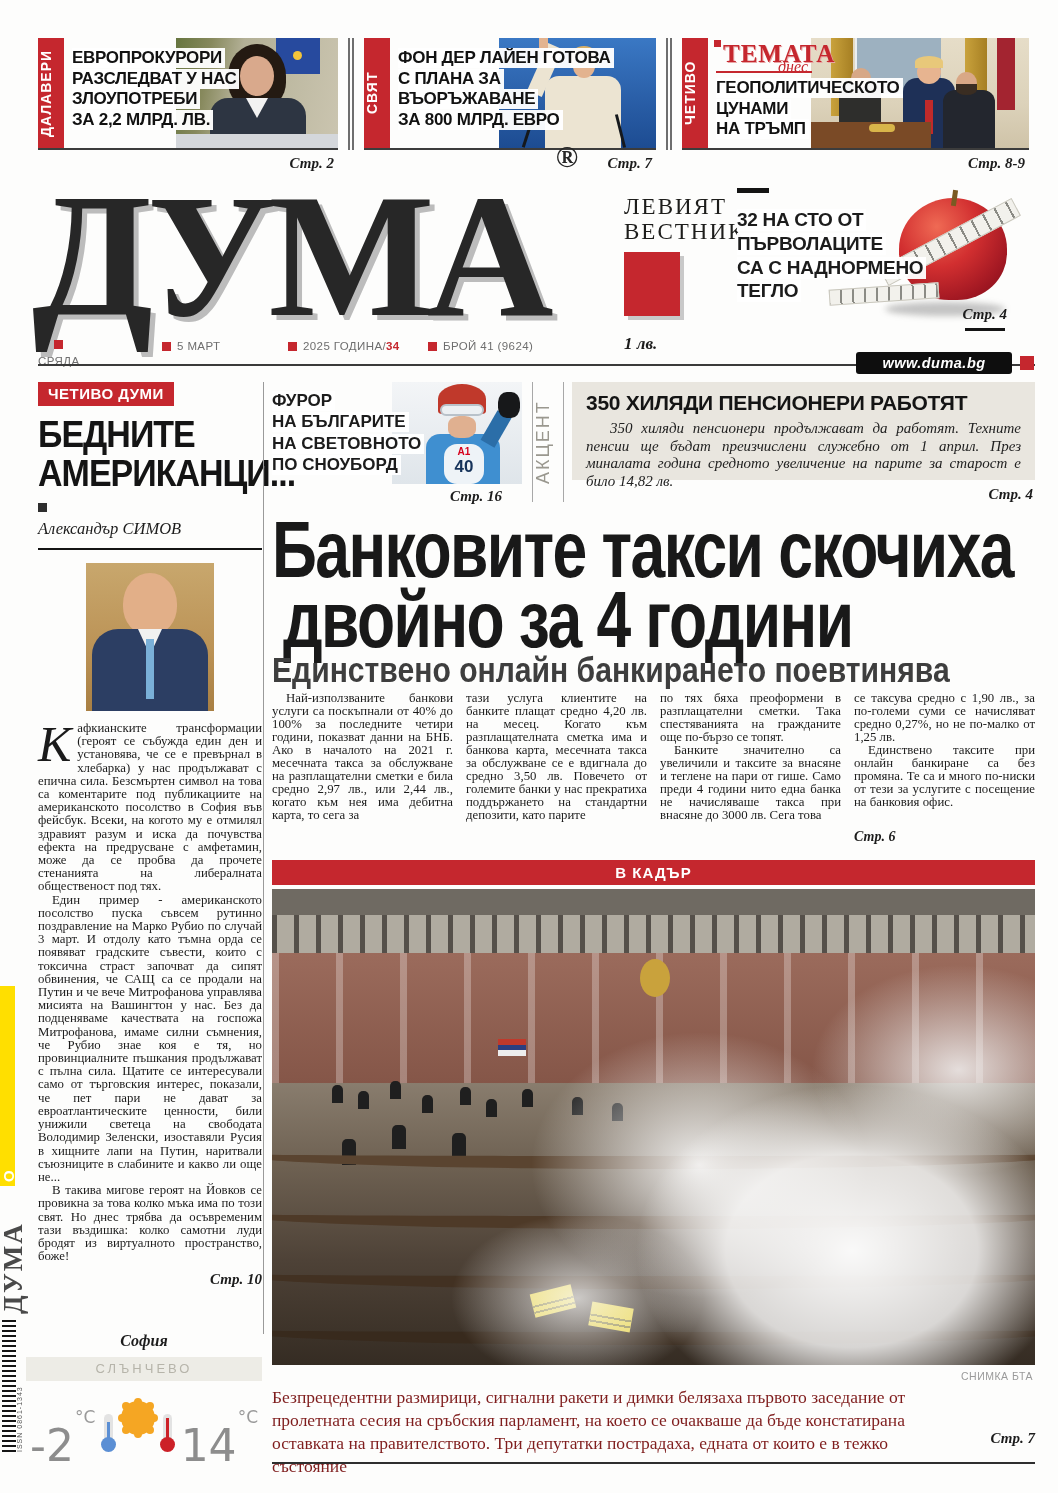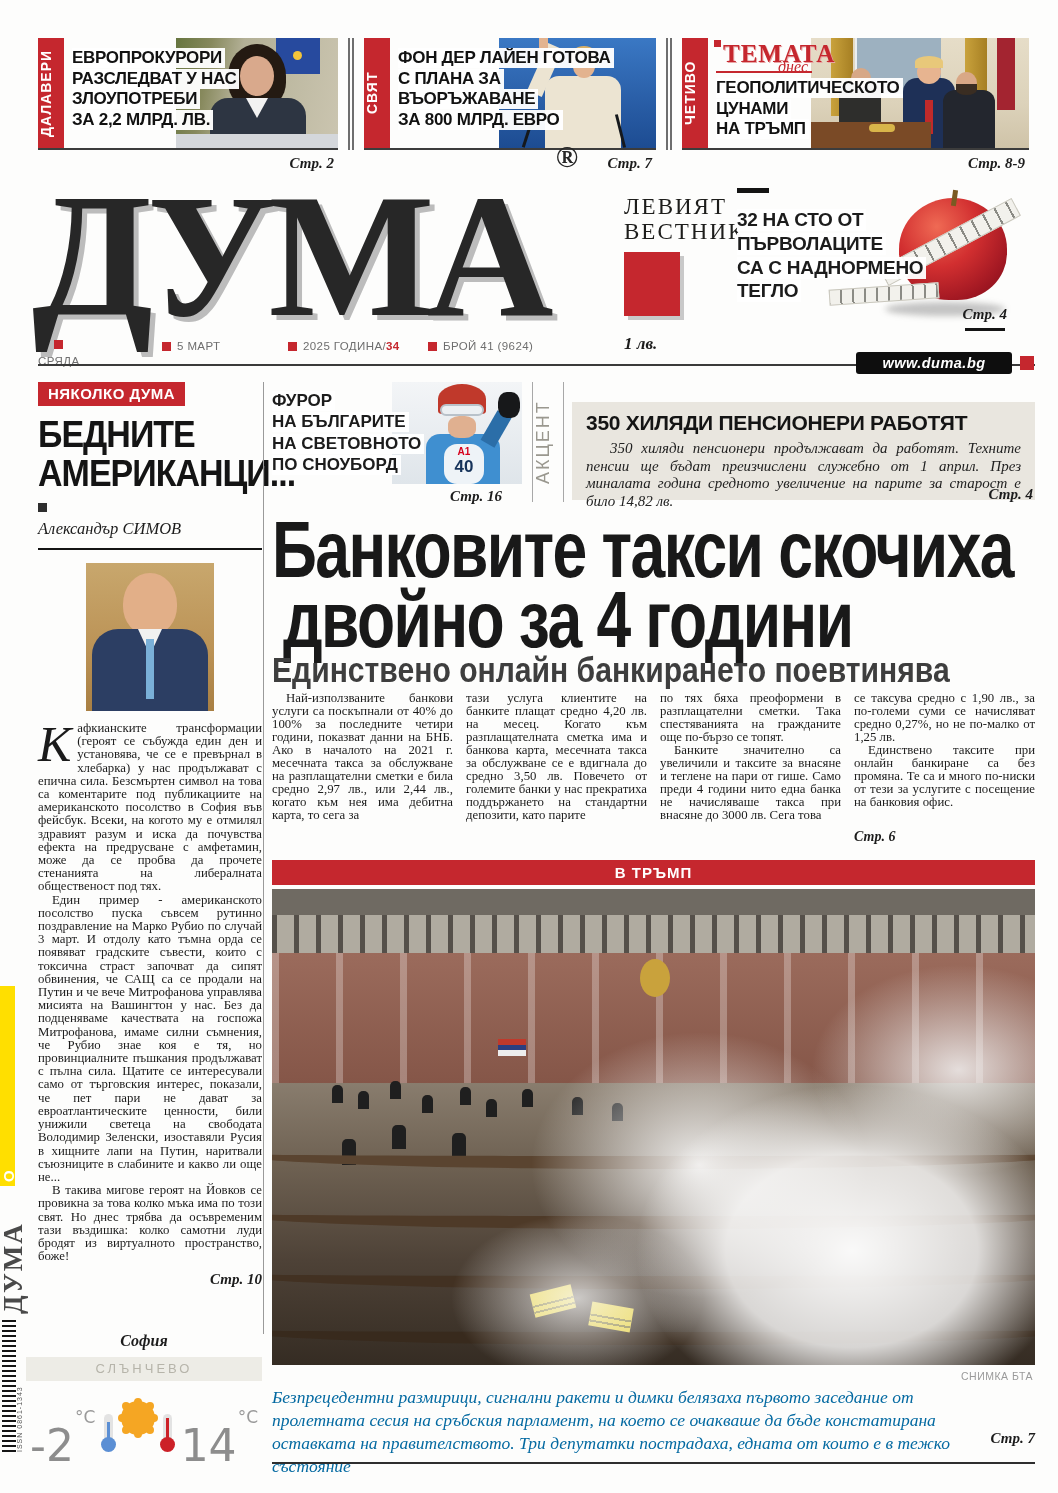--- a/index.html
+++ b/index.html
@@ -158,21 +158,21 @@
   .ph-snow .torso { position:absolute; left:34px; top:52px; width:74px; height:50px; border-radius:14px 14px 0 0; background:#3f8fd0; }
   .ph-snow .bib { position:absolute; left:52px; top:62px; width:40px; height:40px; background:#eef3f7; text-align:center;border-radius:13px; }
   .ph-snow .bib .a1 { color:#d6001c; font-family:"Liberation Sans",sans-serif; font-weight:bold; font-size:10px; display:block; margin-top:2px; }
   .ph-snow .bib .num { color:#16335a; font-family:"Liberation Sans",sans-serif; font-weight:bold; font-size:17px; display:block; }
   .ph-snow .glove { position:absolute; left:106px; top:10px; width:22px; height:26px; border-radius:40%; background:#17181a; }
   .ph-snow .arm { position:absolute; left:96px; top:30px; width:16px; height:34px; background:#2b6ea8; transform:rotate(30deg); }
   .snow-page { position:absolute; left:178px; top:106px; }
   .akcent { position:absolute; left:260px; top:0; width:32px; height:120px; border-left:1px solid #a8a8a8; border-right:1px solid #a8a8a8;
     color:#9a988f; font-family:"Liberation Sans",sans-serif; font-size:18px; letter-spacing:2px;
     writing-mode:vertical-rl; transform:rotate(180deg); text-align:center; }
-  .accent-box { position:absolute; left:300px; top:0; width:463px; height:98px; background:#e9e6df; padding:9px 14px 0;margin-top:20px; }
+  .accent-box { position:absolute; left:300px; top:0; width:463px; height:98px; background:#e9e6df; padding:9px 14px 0; }
   .accent-title { font-family:"Liberation Sans",sans-serif; font-weight:bold; font-size:21px; letter-spacing:-0.3px; color:#141414; }
   .accent-text { margin-top:5px; font-style:italic; font-size:15px; line-height:17.5px; text-align:justify; text-indent:24px; color:#222; }
   .accent-page { position:absolute; right:2px; top:104px; }
 
   .main-head { position:absolute; left:0; white-space:nowrap; font-family:"Liberation Sans",sans-serif;
     font-weight:bold; font-size:80px; letter-spacing:-2px; color:#191919; line-height:64px; }
   .main-head > span { display:inline-block; transform:scaleX(.78); transform-origin:left center; }
   .mh1 { top:136px; } .mh2 { top:206px;margin-left:11px; }
   .subhead { position:absolute; left:0; top:268px; white-space:nowrap; font-family:"Liberation Sans",sans-serif;
     font-size:35px; color:#3e3e3e; letter-spacing:0;font-weight:bold; }
@@ -204,21 +204,21 @@
   .plk { position:absolute; width:42px; height:24px; background:#e8d44a;
     background-image:linear-gradient(0deg,transparent 0 4px,#8a8140 4px 6px,transparent 6px 10px,#8a8140 10px 12px,transparent 12px); }
   .smoke { position:absolute; left:0; top:0; width:100%; height:100%;
     background:
       radial-gradient(ellipse 300px 230px at 76% 76%, rgba(255,255,255,.97) 0%, rgba(255,255,255,.8) 42%, rgba(255,255,255,0) 72%),
       radial-gradient(ellipse 240px 190px at 56% 58%, rgba(252,252,252,.9) 0%, rgba(252,252,252,0) 70%),
       radial-gradient(ellipse 210px 150px at 90% 38%, rgba(245,245,245,.85) 0%, rgba(245,245,245,0) 70%),
       radial-gradient(ellipse 180px 120px at 40% 86%, rgba(250,250,250,.75) 0%, rgba(250,250,250,0) 70%); }
   .credit { position:absolute; right:2px; top:988px; font-family:"Liberation Sans",sans-serif; font-size:10.5px;
     color:#9a9a9a; letter-spacing:.5px; }
-  .caption { position:absolute; left:0; top:1004px; width:690px; font-style:italic; font-size:17.5px; line-height:23px; color:#0369a1; }
+  .caption { position:absolute; left:0; top:1004px; width:690px; font-size:17.5px; line-height:23px; color:#7f1d1d; }
   .cap-page { position:absolute; right:0; top:1048px; }
   .bot-rule { position:absolute; left:0; top:1080px; width:763px; height:2px; background:#2e2e2e; }
 
   
   .brand { position:absolute; left:32px; top:2px; z-index:3; color:#c5272e; }
   .brand .bsq { display:inline-block; width:7px; height:7px; background:#c5272e; vertical-align:top; margin-right:2px; }
   .brand-main { font-family:"Liberation Serif",serif; font-weight:bold; font-size:25px; letter-spacing:1px;
     text-shadow:1px 1px 0 #e9a5a5; }
   .brand-sub { position:absolute; left:64px; top:18px; font-style:italic; font-family:"Liberation Serif",serif; font-size:16px; }
   .brand-rule { position:absolute; left:2px; top:31px; width:96px; height:2px; background:#c5272e; }
@@ -341,21 +341,21 @@
         <i class="dl-sq"></i>
         <span>БРОЙ 41 (9624)</span>
       </span>
   </div>
   <div class="price">1 лв.</div>
   <div class="mast-rule"></div>
   <div class="site-chip">www.duma.bg</div>
   <div class="site-sq"></div>
 
   <div class="opinion">
-    <div class="op-badge">НЯКОЛКО ДУМА</div>
+    <div class="op-badge">ЧЕТИВО ДУМИ</div>
     <div class="op-head prelines">БЕДНИТЕ
 АМЕРИКАНЦИ...</div>
     <div class="op-bullet"></div>
     <div class="op-author">Александър СИМОВ</div>
     <div class="op-rule"></div>
     <div class="ph-simov">
       <div class="head"></div>
         <div class="suit"></div>
         <div class="shirt"></div>
         <div class="tie"></div>
@@ -424,21 +424,21 @@
         <p>по тях бяха преоформени в разплащателни сметки. Така спестяванията на гражданите още по-бързо се топят.</p>
         <p class="ind">Банките значително са увеличили и таксите за внасяне и теглене на пари от гише. Само преди 4 години нито една банка не начисляваше такса при внасяне до 3000 лв. Сега това</p>
       </div>
       <div class="col">
         <p>се таксува средно с 1,90 лв., за по-големи суми се начисляват средно 0,27%, но не по-малко от 1,25 лв.</p>
         <p class="ind">Единствено таксите при онлайн банкиране са без промяна. Те са и много по-ниски от тези за услугите с посещение на банковия офис.</p>
         <div class="colpage pageref">Стр. 6</div>
       </div>
     </div>
 
-    <div class="kader">В ТРЪМП</div>
+    <div class="kader">В КАДЪР</div>
 
     <div class="ph-parl">
       <div class="parl-ceil"></div>
       <div class="parl-gallery"></div>
       <div class="parl-wall"></div>
       <div class="parl-crest"></div>
       <div class="fig" style="left:60px;top:196px;"></div>
         <div class="fig" style="left:86px;top:202px;"></div>
       <div class="fig" style="left:118px;top:192px;"></div>
         <div class="fig" style="left:150px;top:206px;"></div>

